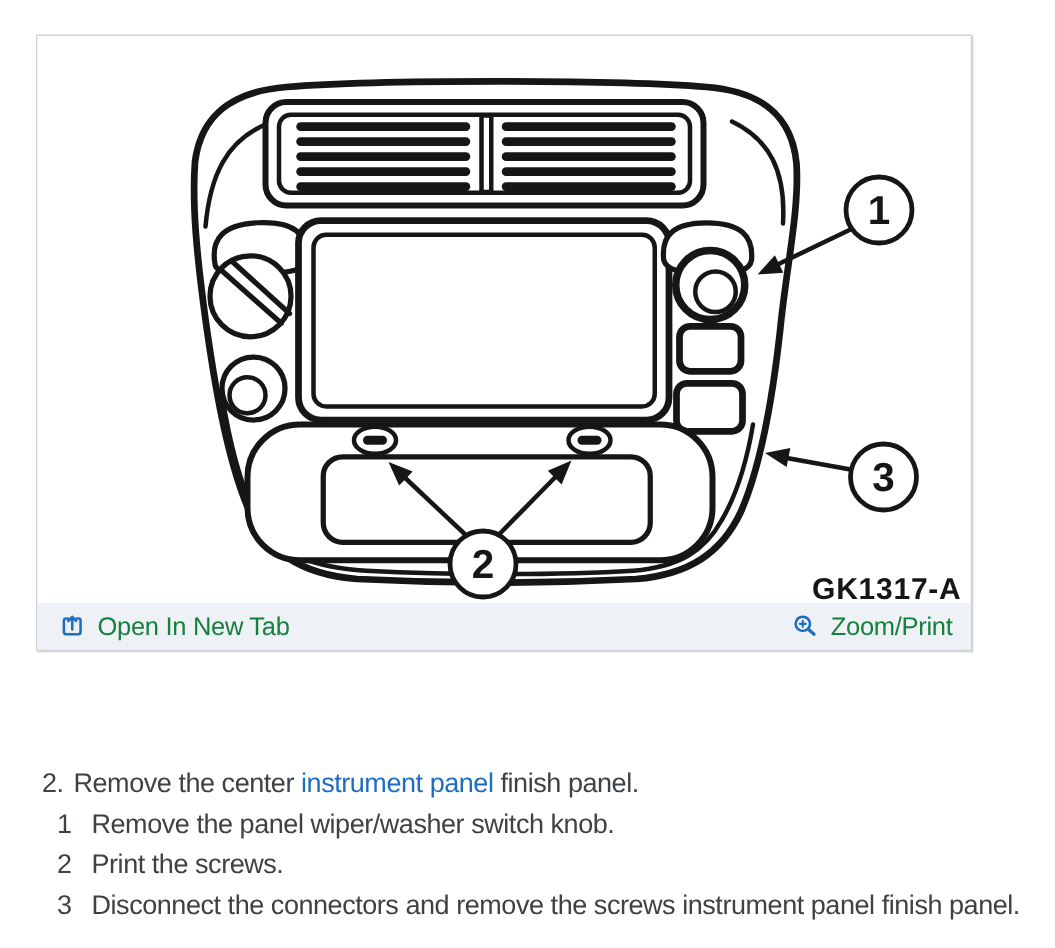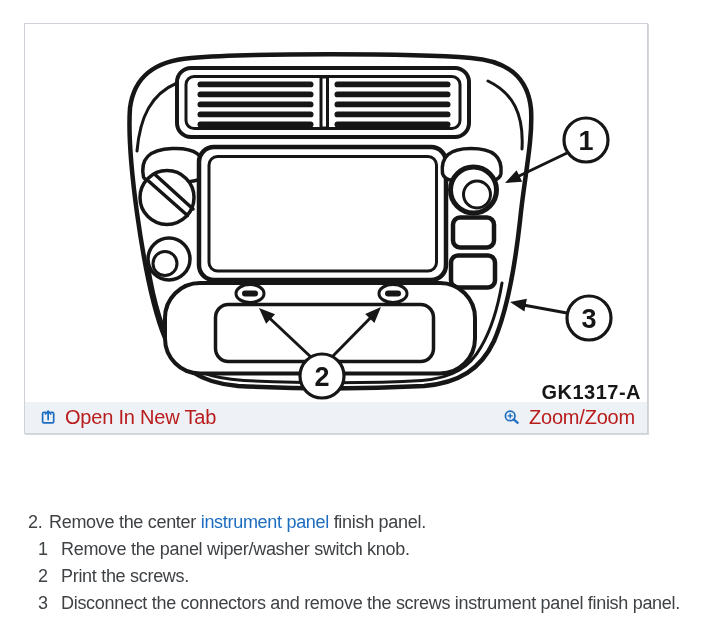--- a/index.html
+++ b/index.html
@@ -15,21 +15,21 @@
   }
   .figure-canvas{width:622px;height:378px;display:block;background:#ffffff;}
   .figure-footer{
     position:absolute;left:0;bottom:0;width:622px;height:31px;
     background:#eef1f5;display:flex;align-items:center;
     justify-content:space-between;box-sizing:border-box;
     padding:0 12px 0 15px;
   }
   .flink{
     display:flex;align-items:center;gap:8px;text-decoration:none;
-    color:#b91c1c;font-size:20px;letter-spacing:-0.2px;
+    color:#15803d;font-size:17px;letter-spacing:-0.2px;
   }
   .flink svg{display:block;}
   
   .instructions{
     position:absolute;left:28px;top:509px;
     font-size:18px;line-height:27px;color:#3f4245;
     letter-spacing:-0.3px;white-space:nowrap;
   }
   .step-main .step-num{display:inline-block;width:21px;}
   .step-link{color:#1d6dc1;text-decoration:none;}
@@ -161,21 +161,21 @@
           <path d="M 8.15 10.6 V 2.4 M 5.5 5 L 8.15 2.2 L 10.8 5" fill="none" stroke="#1d6dc1" stroke-width="1.7" stroke-linecap="round" stroke-linejoin="round"></path>
         </svg>
         <span>Open In New Tab</span>
       </a>
       <a class="flink" href="#">
         <svg width="18" height="17" viewBox="0 0 18 17">
           <circle cx="7.2" cy="6.9" r="4.8" fill="none" stroke="#1d6dc1" stroke-width="1.7"></circle>
           <path d="M 7.2 4.9 V 8.9 M 5.2 6.9 H 9.2" fill="none" stroke="#1d6dc1" stroke-width="1.4" stroke-linecap="round"></path>
           <path d="M 10.7 10.3 L 14.7 13.8" fill="none" stroke="#1d6dc1" stroke-width="2.2" stroke-linecap="round"></path>
         </svg>
-        <span>Zoom/Zoom</span>
+        <span>Zoom/Print</span>
       </a>
     </div>
   </div>
 
   <div class="instructions">
     <div class="step-main">
       <span class="step-num">2.</span><span>Remove the center </span><a class="step-link" href="#">instrument panel</a><span> finish panel.</span>
     </div>
     <div class="substep">
       <span class="sub-num">1</span>

